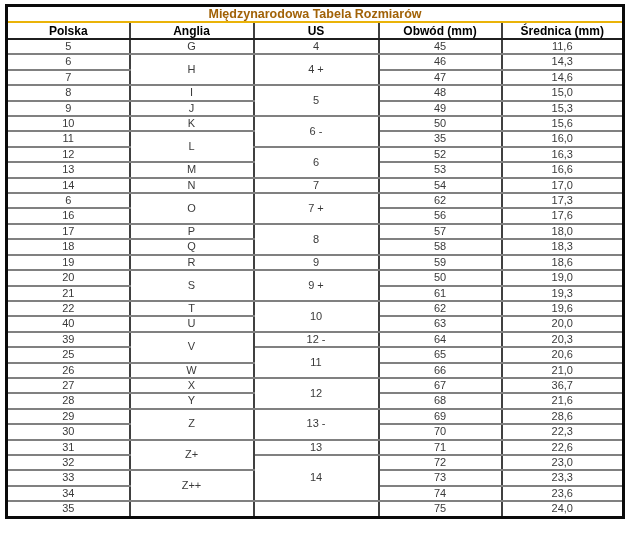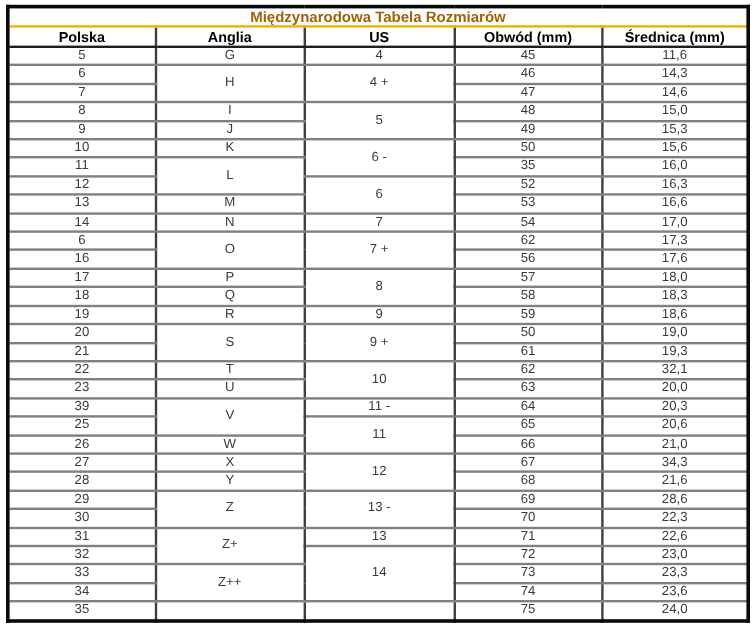--- a/index.html
+++ b/index.html
@@ -191,53 +191,53 @@
         <tr>
           <td>21</td>
           <td>61</td>
           <td>19,3</td>
         </tr>
         <tr>
           <td>22</td>
           <td>T</td>
           <td rowspan="2">10</td>
           <td>62</td>
-          <td>32,1</td>
-        </tr>
-        <tr>
-          <td>23</td>
+          <td>19,6</td>
+        </tr>
+        <tr>
+          <td>40</td>
           <td>U</td>
           <td>63</td>
           <td>20,0</td>
         </tr>
         <tr>
           <td>39</td>
           <td rowspan="2">V</td>
-          <td>11 -</td>
+          <td>12 -</td>
           <td>64</td>
           <td>20,3</td>
         </tr>
         <tr>
           <td>25</td>
           <td rowspan="2">11</td>
           <td>65</td>
           <td>20,6</td>
         </tr>
         <tr>
           <td>26</td>
           <td>W</td>
           <td>66</td>
           <td>21,0</td>
         </tr>
         <tr>
           <td>27</td>
           <td>X</td>
           <td rowspan="2">12</td>
           <td>67</td>
-          <td>34,3</td>
+          <td>36,7</td>
         </tr>
         <tr>
           <td>28</td>
           <td>Y</td>
           <td>68</td>
           <td>21,6</td>
         </tr>
         <tr>
           <td>29</td>
           <td rowspan="2">Z</td>

